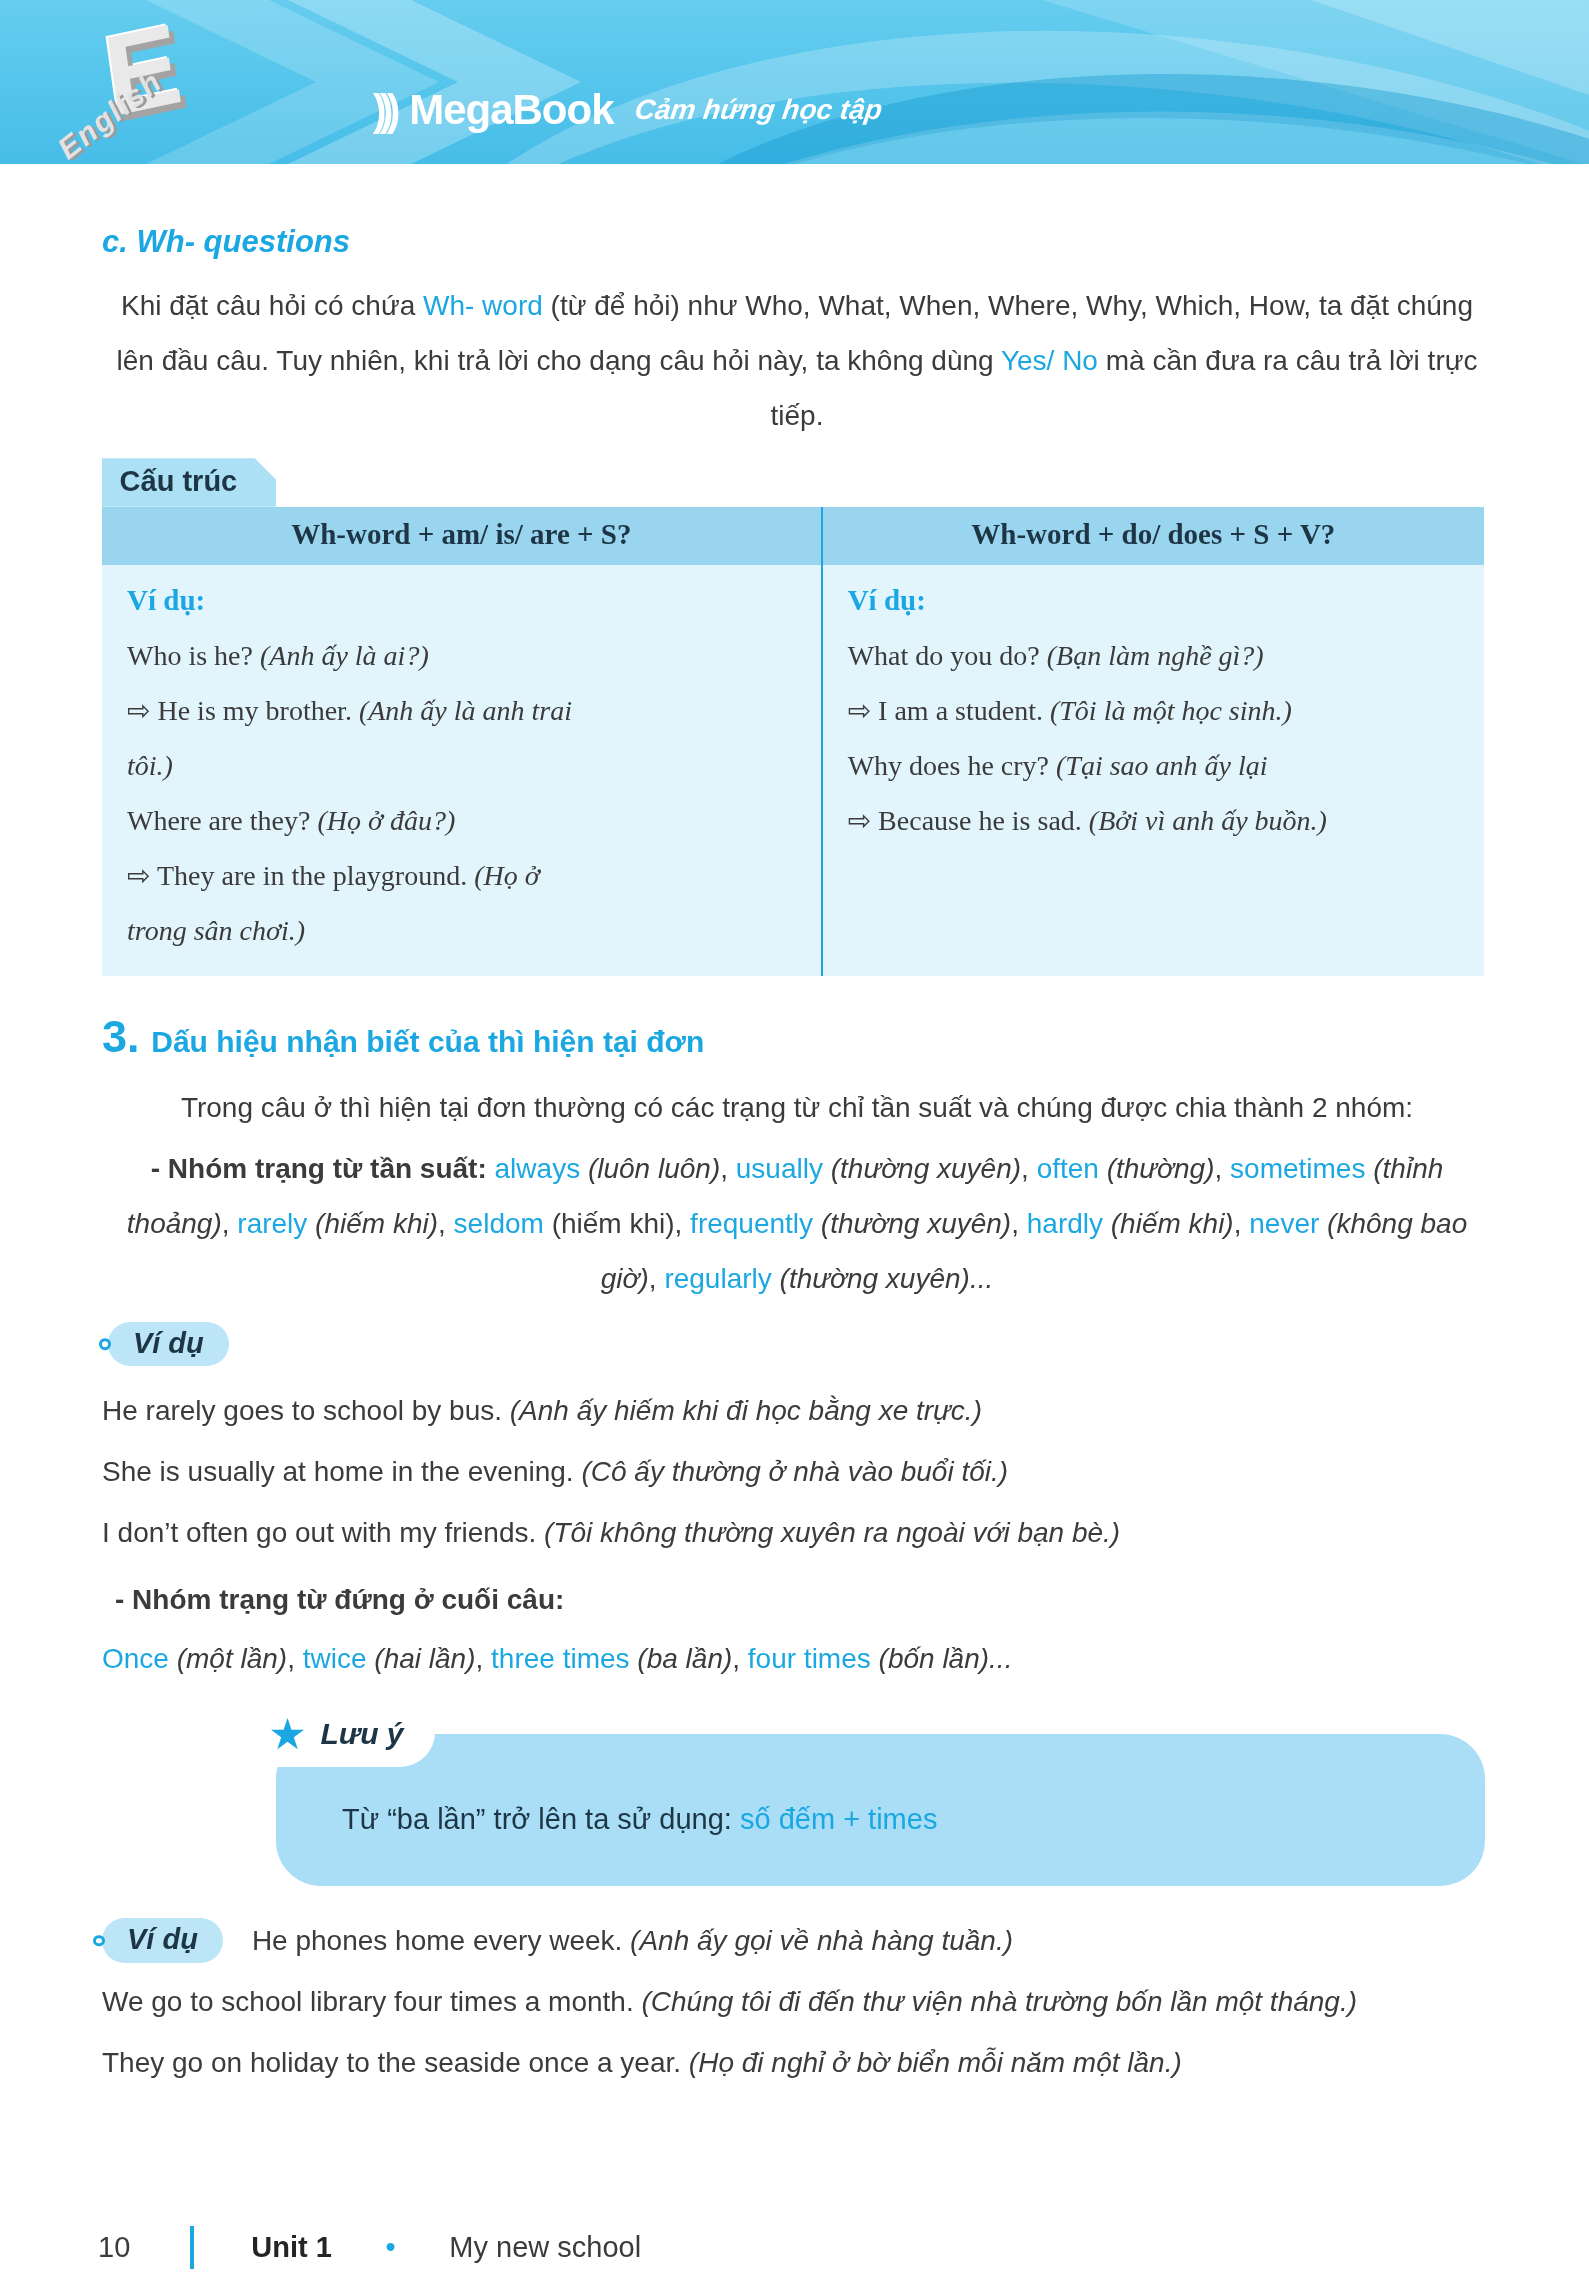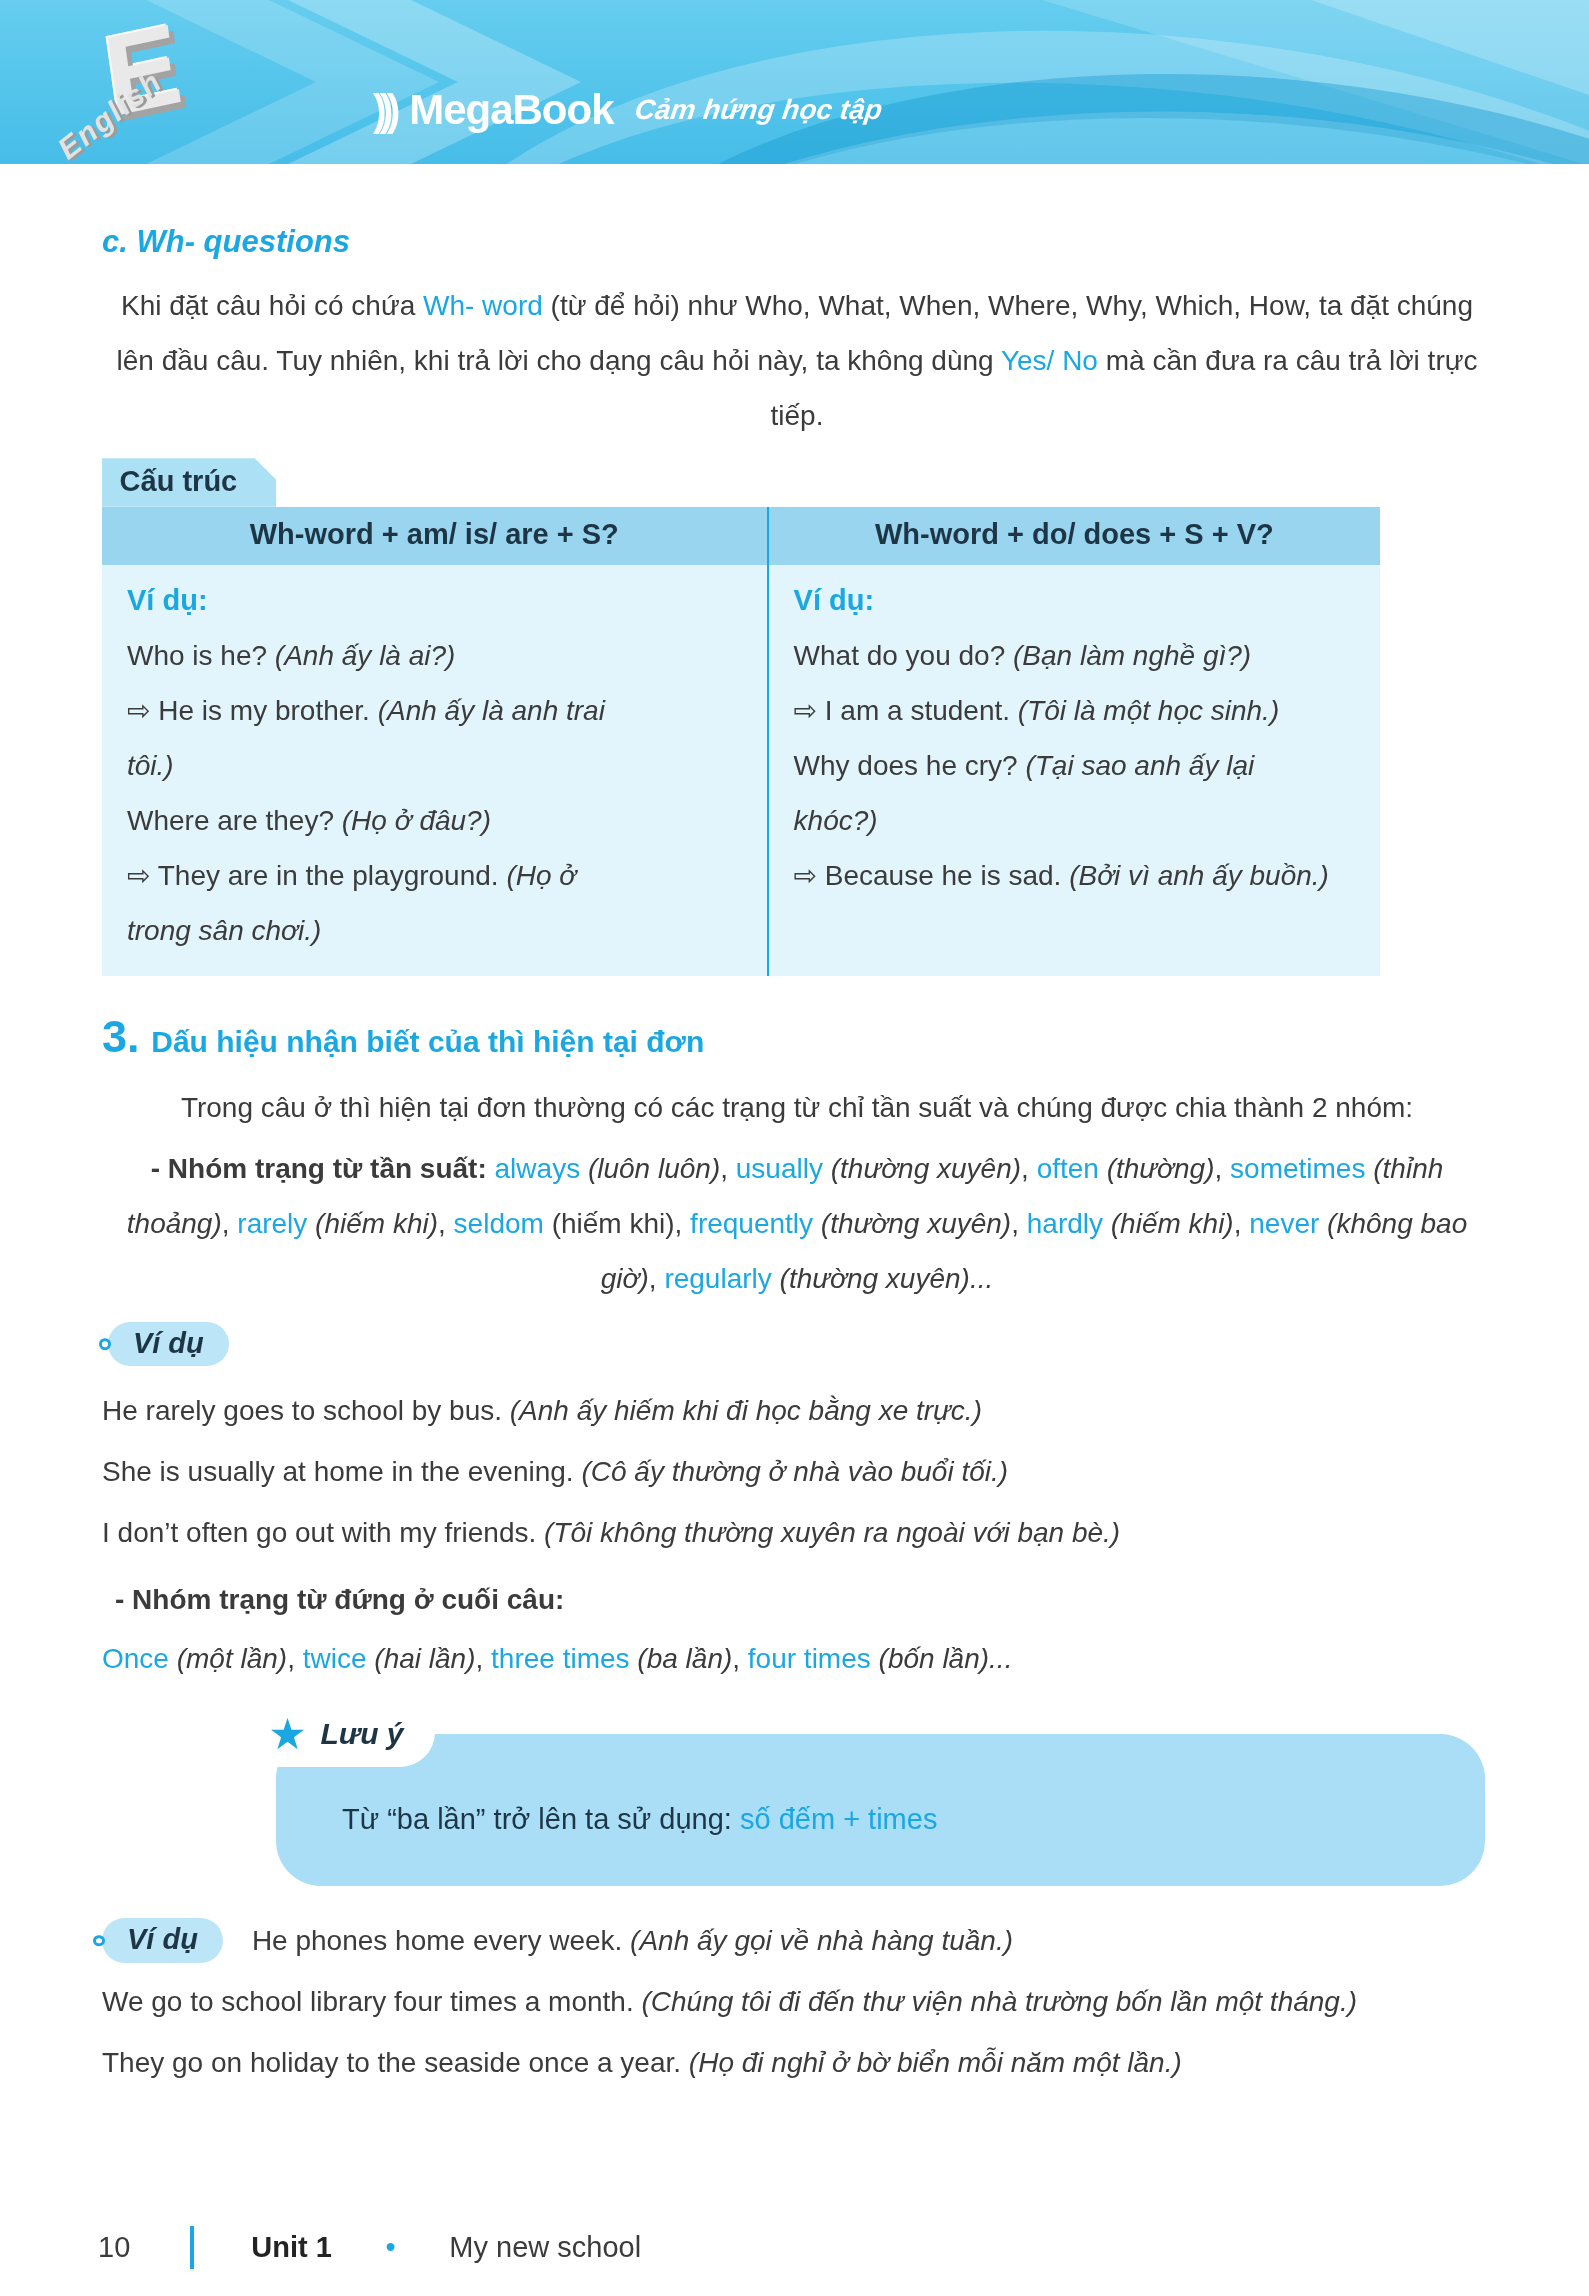--- a/index.html
+++ b/index.html
@@ -49,21 +49,21 @@
   .content{position:absolute;left:102px;top:164px;width:1390px;}
   .h-c{color:var(--accent);font-weight:700;font-style:italic;font-size:31px;margin-top:60px;}
   .para{color:var(--dark);font-size:28px;line-height:55px;margin-top:17.6px;text-align:center;}
   .seg-blue{color:var(--accent);}
   .seg-italic{font-style:italic;}
   .seg-bold{font-weight:700;}
 
   .s-tab{display:inline-block;background:var(--tab);color:var(--navy);font-weight:700;font-size:29px;
     padding:6.8px 39px 8.8px 17.6px;margin-top:15.6px;
     clip-path:polygon(0 0,calc(100% - 21.5px) 0,100% 21.5px,100% 100%,0 100%);}
-  .s-table{display:flex;width:1278px;}
+  .s-table{display:flex;width:1382px;font-family:Liberation Serif, serif;}
   .t-col{flex:1 1 52%;display:flex;flex-direction:column;}
   .t-col.right{flex:1 1 48%;border-left:2.9px solid var(--accent);}
   .t-head{background:var(--table-head);font-weight:700;color:var(--navy);text-align:center;
     font-size:29px;padding:11.7px 0 13.7px;}
   .t-body{background:var(--table-body);padding:7.8px 25px 17.6px;min-height:394px;flex:1;}
   .vd{color:var(--accent);font-weight:700;font-size:29px;line-height:55px;}
   .t-line{line-height:55px;font-size:28px;color:var(--dark);}
 
   .h3{display:flex;align-items:baseline;gap:11.7px;color:var(--accent);margin-top:35px;}
   .h3-num{font-size:45px;font-weight:800;}
@@ -148,21 +148,20 @@
         </div>
       </div>
       <div class="t-col right">
         <div class="t-head">Wh-word + do/ does + S + V?</div>
         <div class="t-body">
           <div class="vd">Ví dụ:</div>
           <div>
               <div class="t-line"><span>What do you do? </span><span class="seg-italic">(Bạn làm nghề gì?)</span></div>
               <div class="t-line"><span>⇨ I am a student. </span><span class="seg-italic">(Tôi là một học sinh.)</span></div>
               <div class="t-line"><span>Why does he cry? </span><span class="seg-italic">(Tại sao anh ấy lại</span></div>
-              <div class="t-line"><span class="seg-italic">khóc?)</span></div>
               <div class="t-line"><span>⇨ Because he is sad. </span><span class="seg-italic">(Bởi vì anh ấy buồn.)</span></div>
             </div>
         </div>
       </div>
     </div>
 
     
     <div class="h3">
       <span class="h3-num">3.</span>
       <span class="h3-title">Dấu hiệu nhận biết của thì hiện tại đơn</span>

